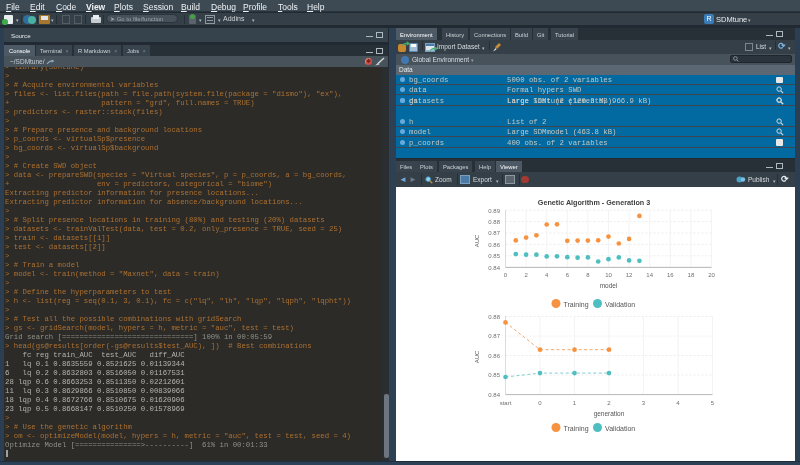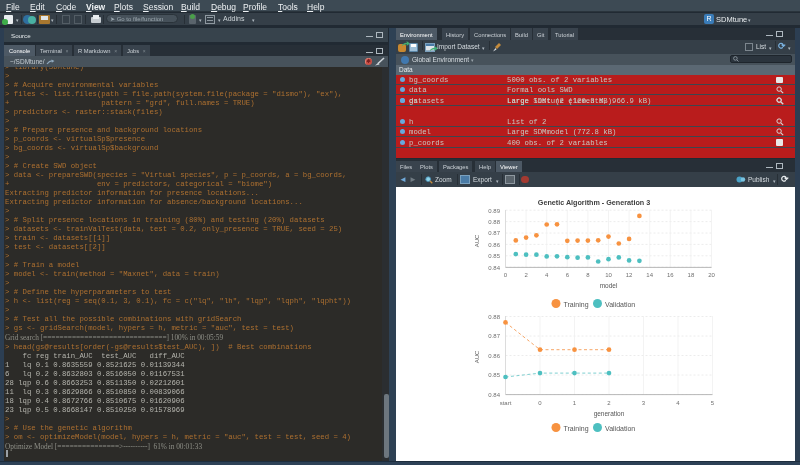--- a/index.html
+++ b/index.html
@@ -16,31 +16,31 @@
   .winbtns { position:absolute; }
   .winbtn { display:inline-block; width:7px; height:6px; border:1px solid #aeb8bf; margin-left:3px; vertical-align:top; margin-top:1px; }
   .winbtn.min { border:none; border-bottom:1.5px solid #aeb8bf; height:5px; width:7px; }
   #ctabbar { left:4px; top:44.5px; width:384px; height:11.5px; background:#272f37; }
   .tab { position:absolute; top:0.5px; height:11px; font-size:5.8px; color:#ccd2d7; padding:3px 4px 0 4px; background:#39434d; white-space:nowrap; }
   .tab.active { background:#4d5965; color:#ffffff; }
   .tab .x { color:#7f8990; margin-left:2px; font-size:5px; }
   #pathbar { left:4px; top:56px; width:384px; height:10.5px; background:#47525b; }
   #console { left:4px; top:66.5px; width:378px; height:394px; background:#2c2b28; overflow:hidden; }
   #console pre { position:absolute; left:1px; top:-3.2px; font-family:"Liberation Mono",monospace; font-size:7.3px; line-height:9px; color:#ad7030; }
-  #console pre .g { color:#8f9088;font-family:Liberation Serif, serif; }
+  #console pre .g { color:#8f9088; }
   #console pre .t { color:#b5b5ae; }
   #cursor { left:6px; top:449.5px; width:1.5px; height:7.5px; background:#9aa0a6; }
   #cscroll { left:382px; top:66.5px; width:7px; height:394px; background:#2b2e31; }
   #cthumb { left:383.5px; top:394px; width:5.5px; height:64px; background:#6d767e; border-radius:2px; }
   #rtabbar { left:396px; top:28px; width:398.5px; height:11.5px; background:#272f37; }
   #rtabbar .tab, #ftabbar .tab { top:0; height:11.5px; padding-top:3.5px; }
   #rtoolbar { left:396px; top:39.5px; width:398.5px; height:14.5px; background:#353f48; }
   #genvrow { left:396px; top:54px; width:398.5px; height:10.5px; background:#47525b; }
   #dataheader { left:396px; top:64.5px; width:398.5px; height:10px; background:#5b6873; color:#e6eaed; font-size:6.5px; padding:1.5px 0 0 3px; }
-  #envrows { left:396px; top:74.5px; width:398.5px; height:83.6px; background:#b91c1c; }
+  #envrows { left:396px; top:74.5px; width:398.5px; height:83.6px; background:#0369a1; }
   .erow { position:absolute; left:0; width:398.5px; height:10.45px; border-bottom:1px solid #3d464f; }
   .erow .dot { position:absolute; left:3.5px; top:2.5px; width:5px; height:5px; border-radius:50%; background:#67a9dd; }
   .erow .nm { position:absolute; left:13px; top:1.5px; font-family:"Liberation Mono",monospace; font-size:7.3px; color:#c6c8c1; }
   .erow .vl { position:absolute; left:111px; top:1.5px; font-family:"Liberation Mono",monospace; font-size:7.3px; color:#c6c8c1; }
   .erow .sq { position:absolute; right:12px; top:2px; width:6.5px; height:6.5px; background:#e8e8e8; border-radius:1px; }
   .erow svg { position:absolute; right:11px; top:1.5px; }
   #ftabbar { left:396px; top:158.5px; width:398.5px; height:13.5px; background:#272f37; }
   #ftabbar .tab { top:2px; }
   #vtoolbar { left:396px; top:172px; width:398.5px; height:15px; background:#353f48; }
   #vtoolbar .sep { height:11px; }
@@ -219,21 +219,21 @@
 <div id="envrows" class="abs">
 <div class="erow" style="top:0.00px;">
       <span class="dot"></span>
       <span class="nm">bg_coords</span>
       <span class="vl">5000 obs. of 2 variables</span>
       <span class="sq"></span>
     </div>
 <div class="erow" style="top:10.45px;">
       <span class="dot"></span>
       <span class="nm">data</span>
-      <span class="vl">Formal ools SWD</span>
+      <span class="vl">Formal hypers SWD</span>
       <svg width="8" height="8" viewBox="0 0 8 8">
         <circle cx="3.1" cy="3.1" r="2.2" fill="none" stroke="#d8d8d8" stroke-width="1"></circle>
         <line x1="4.8" y1="4.8" x2="7.2" y2="7.2" stroke="#d8d8d8" stroke-width="1.1"></line>
       </svg>
     </div>
 <div class="erow" style="top:20.90px;">
       <span class="dot"></span>
       <span class="nm">datasets</span>
       <span class="vl">Large list (2 elements, 966.9 kB)</span>
       <svg width="8" height="8" viewBox="0 0 8 8">
@@ -255,21 +255,21 @@
       <span class="nm">h</span>
       <span class="vl">List of 2</span>
       <svg width="8" height="8" viewBox="0 0 8 8">
         <circle cx="3.1" cy="3.1" r="2.2" fill="none" stroke="#d8d8d8" stroke-width="1"></circle>
         <line x1="4.8" y1="4.8" x2="7.2" y2="7.2" stroke="#d8d8d8" stroke-width="1.1"></line>
       </svg>
     </div>
 <div class="erow" style="top:52.25px;">
       <span class="dot"></span>
       <span class="nm">model</span>
-      <span class="vl">Large SDMmodel (772.8 kB)</span>
+      <span class="vl">Large SDMmodel (463.8 kB)</span>
       <svg width="8" height="8" viewBox="0 0 8 8">
         <circle cx="3.1" cy="3.1" r="2.2" fill="none" stroke="#d8d8d8" stroke-width="1"></circle>
         <line x1="4.8" y1="4.8" x2="7.2" y2="7.2" stroke="#d8d8d8" stroke-width="1.1"></line>
       </svg>
     </div>
 <div class="erow" style="top:62.70px;">
       <span class="dot"></span>
       <span class="nm">p_coords</span>
       <span class="vl">400 obs. of 2 variables</span>
       <span class="sq"></span>

